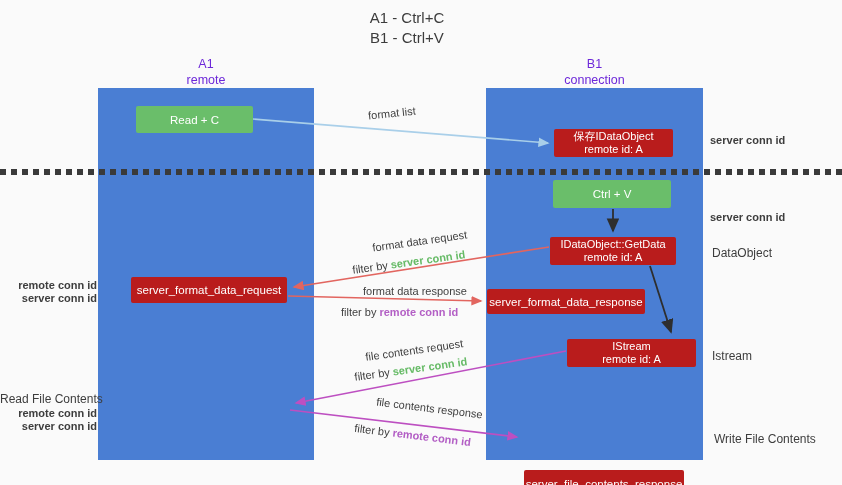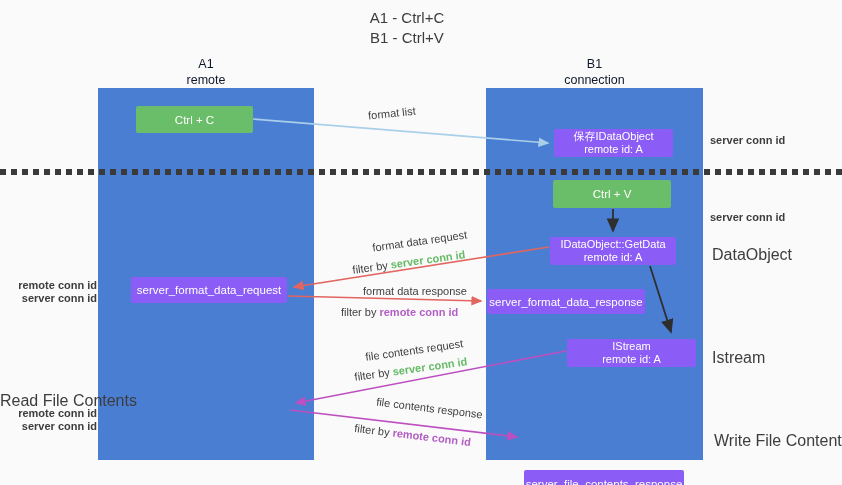--- a/index.html
+++ b/index.html
@@ -12,56 +12,56 @@
   }
   .stage{position:relative;width:842px;height:485px;}
 
   .title{
     position:absolute;left:327px;top:8px;width:160px;
     text-align:center;font-size:15px;line-height:20px;color:#3c3c3c;
   }
 
   .col-header{
     position:absolute;top:56px;text-align:center;
-    font-size:12.5px;line-height:16px;color:#0f172a;z-index:5;
+    font-size:12.5px;line-height:16px;color:#6d28d9;z-index:5;
   }
   .lifeline{
     position:absolute;top:88px;height:372px;
     background:#4a7ed3;z-index:1;
   }
   .dotted-sep{
     position:absolute;left:0;top:169px;width:842px;height:6px;z-index:2;
     background:repeating-linear-gradient(to right,#3a3a3a 0 6px,transparent 6px 11px);
   }
 
   .arrows{position:absolute;left:0;top:0;z-index:3;}
 
   .node{
     position:absolute;z-index:4;border-radius:2px;
     display:flex;flex-direction:column;align-items:center;justify-content:center;
     color:#ffffff;text-align:center;
   }
-  .node.orange{background:#8b5cf6;}
+  .node.orange{background:#b91c1c;}
   .node.green{background:#6abe6a;}
   .node .l1,.node .l2{font-size:11px;line-height:13px;}
   .node.single{font-size:11.5px;}
 
   .flow-label{
     position:absolute;z-index:5;white-space:nowrap;
     font-size:11px;color:#3f3f3f;transform-origin:center;
   }
   .tilt-up{transform:rotate(-8deg);}
   .tilt-up-s{transform:rotate(-6deg);}
   .tilt-down{transform:rotate(7deg);}
   .green-t{color:#67bb67;font-weight:700;}
   .purple-t{color:#b35fc5;font-weight:700;}
   .filter-first{margin-right:3px;}
 
   .side-label{
-    position:absolute;z-index:5;white-space:nowrap;font-size:16px;color:#3d3d3d;
+    position:absolute;z-index:5;white-space:nowrap;font-size:12px;color:#3d3d3d;
   }
   .side-label.small{font-size:11px;line-height:13px;font-weight:700;}
   .left-align-block{left:0;width:97px;text-align:right;}
 </style>
 </head>
 <body>
 
 <div class="stage">
 
   <div class="title">
@@ -101,21 +101,21 @@
     <line x1="253" y1="119" x2="548" y2="143" stroke="#a9cfe9" stroke-width="1.6" marker-end="url(#m-blue)"></line>
     <line x1="613" y1="209" x2="613" y2="231" stroke="#2e2e2e" stroke-width="1.8" marker-end="url(#m-black)"></line>
     <line x1="650" y1="266" x2="671" y2="332" stroke="#2e2e2e" stroke-width="1.8" marker-end="url(#m-black)"></line>
     <line x1="549" y1="247" x2="294" y2="287" stroke="#e2655f" stroke-width="1.6" marker-end="url(#m-red)"></line>
     <line x1="288" y1="296" x2="481" y2="301" stroke="#e2655f" stroke-width="1.6" marker-end="url(#m-red)"></line>
     <line x1="566" y1="351" x2="296" y2="403" stroke="#bd4fc1" stroke-width="1.6" marker-end="url(#m-mag)"></line>
     <line x1="290" y1="410" x2="517" y2="437" stroke="#bd4fc1" stroke-width="1.6" marker-end="url(#m-mag)"></line>
   </svg>
 
   <div class="node green single" style="left:136px;top:106px;width:117px;height:27px;">
-    <span>Ctrl + C</span>
+    <span>Read + C</span>
   </div>
 
   <div class="node orange" style="left:554px;top:129px;width:119px;height:28px;">
     <span class="l1">保存IDataObject</span>
     <span class="l2">remote id: A</span>
   </div>
 
   <div class="node green single" style="left:553px;top:180px;width:118px;height:28px;">
     <span>Ctrl + V</span>
   </div>

